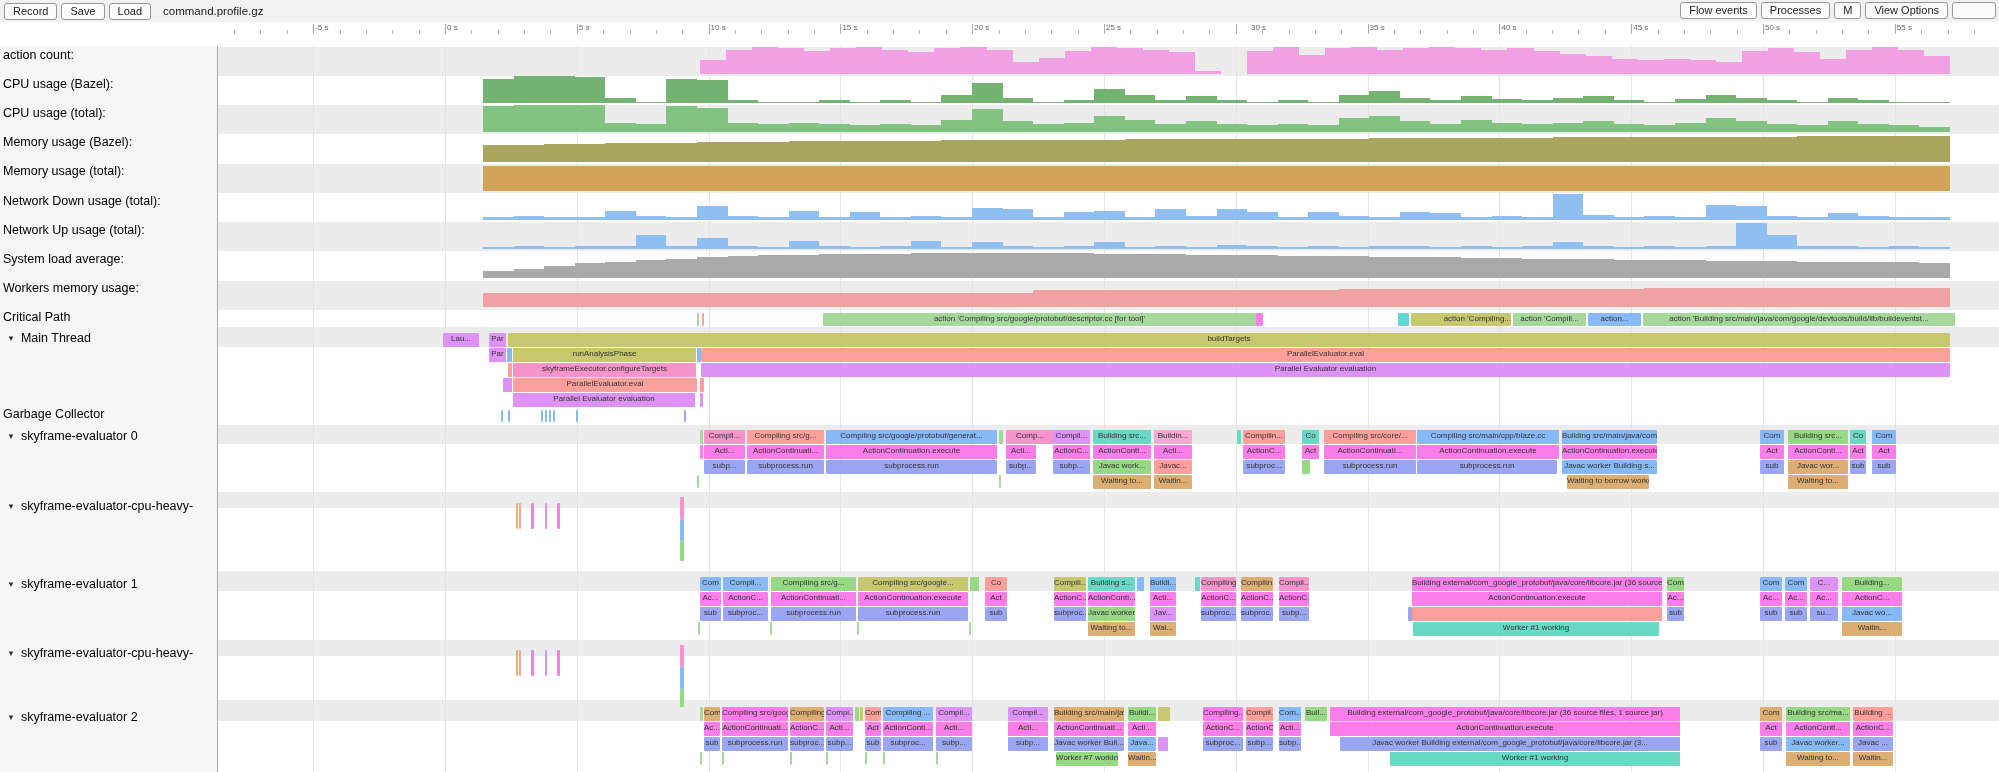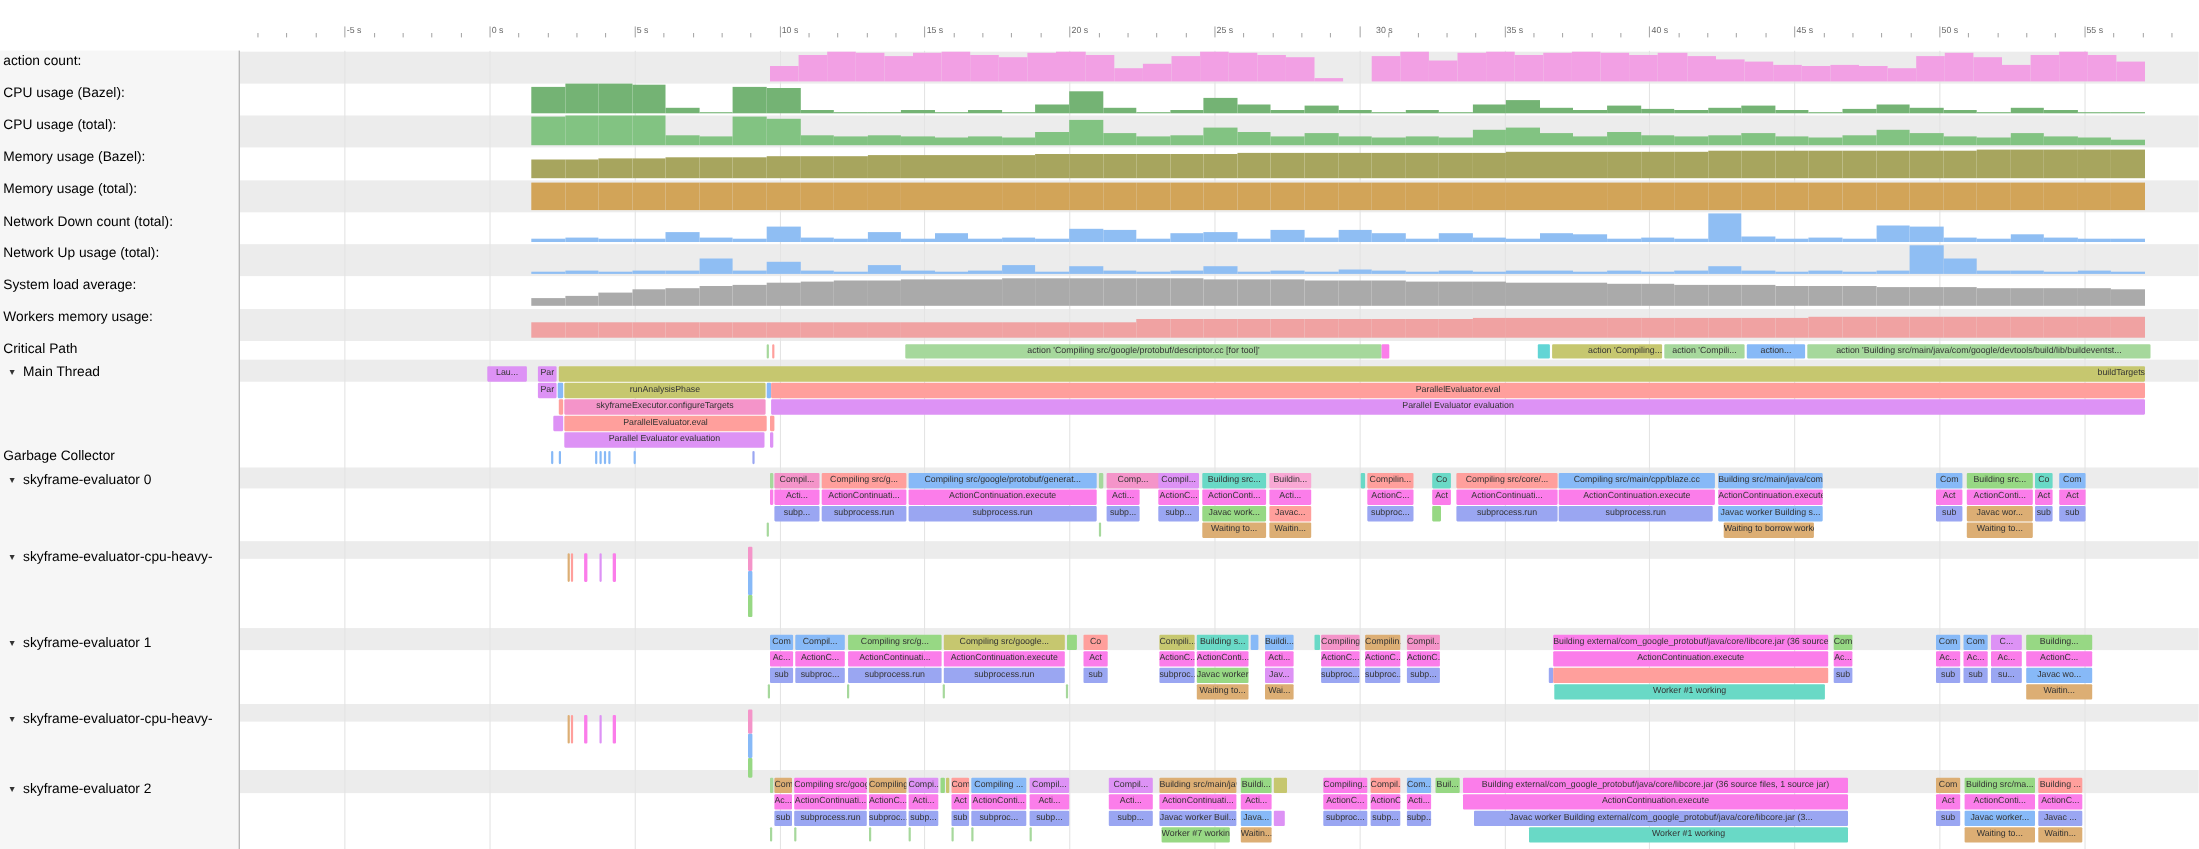--- a/index.html
+++ b/index.html
@@ -33,20 +33,33 @@
   
   #left-panel{position:absolute;left:0;top:46px;width:218px;height:726px;background:#f6f6f6;
               border-right:1px solid #a9a9a9;box-sizing:border-box;}
   .tlabel{position:absolute;left:3px;font-size:12.5px;color:#000;white-space:nowrap;}
   .tlabel .arr{font-size:8px;vertical-align:1px;margin-right:6px;margin-left:4px;color:#333;}
 </style>
 </head>
 <body>
 
 <div id="app">
+  <div id="toolbar">
+    <button class="tb-btn">Record</button>
+    <button class="tb-btn">Save</button>
+    <button class="tb-btn">Load</button>
+    <span id="tb-title">command.profile.gz</span>
+    <div id="tb-right">
+      <button class="tb-btn">Flow events</button>
+      <button class="tb-btn">Processes</button>
+      <button class="tb-btn">M</button>
+      <button class="tb-btn">View Options</button>
+      <button class="tb-btn tb-blank"></button>
+    </div>
+  </div>
 
   <div id="ruler">
       <div class="tickline" style="left: 234.12px; top: 8px; height: 4px;"></div>
       <div class="tickline" style="left: 260.48px; top: 8px; height: 4px;"></div>
       <div class="tickline" style="left: 286.84px; top: 8px; height: 4px;"></div>
       <div class="tickline" style="left: 313.2px; top: 2px; height: 10px;"></div>
       <div class="ruler-lab" style="left: 315.2px;">-5 s</div>
       <div class="tickline" style="left: 339.56px; top: 8px; height: 4px;"></div>
       <div class="tickline" style="left: 365.92px; top: 8px; height: 4px;"></div>
       <div class="tickline" style="left: 392.28px; top: 8px; height: 4px;"></div>
@@ -604,21 +617,21 @@
       <div class="span" style="left: 702px; top: 267px; width: 2px; height: 13px; background: rgb(255, 159, 156);"></div>
       <div class="span" style="left: 823px; top: 267px; width: 433px; height: 13px; background: rgb(166, 216, 156);">action 'Compiling src/google/protobuf/descriptor.cc [for tool]'</div>
       <div class="span" style="left: 1256px; top: 267px; width: 7px; height: 13px; background: rgb(251, 125, 234);"></div>
       <div class="span" style="left: 1398px; top: 267px; width: 11px; height: 13px; background: rgb(98, 213, 213);"></div>
       <div class="span" style="left: 1411px; top: 267px; width: 100px; height: 13px; background: rgb(198, 199, 111); text-align: right;">action 'Compiling...</div>
       <div class="span" style="left: 1513px; top: 267px; width: 73px; height: 13px; background: rgb(166, 216, 156);">action 'Compili...</div>
       <div class="span" style="left: 1588px; top: 267px; width: 53px; height: 13px; background: rgb(135, 185, 247);">action...</div>
       <div class="span" style="left: 1643px; top: 267px; width: 312px; height: 13px; background: rgb(166, 216, 156);">action 'Building src/main/java/com/google/devtools/build/lib/buildeventst...</div>
       <div class="span" style="left: 443px; top: 287px; width: 36px; height: 14px; background: rgb(221, 146, 245);">Lau...</div>
       <div class="span" style="left: 489px; top: 287px; width: 17px; height: 14px; background: rgb(221, 146, 245);">Par</div>
-      <div class="span" style="left: 508px; top: 287px; width: 1442px; height: 14px; background: rgb(198, 199, 111); text-align: right;">buildTargets</div>
+      <div class="span" style="left: 508px; top: 287px; width: 1442px; height: 14px; background: rgb(198, 199, 111);">buildTargets</div>
       <div class="span" style="left: 489px; top: 302px; width: 17px; height: 14px; background: rgb(221, 146, 245);">Par</div>
       <div class="span" style="left: 507px; top: 302px; width: 5px; height: 14px; background: rgb(135, 185, 247);"></div>
       <div class="span" style="left: 513px; top: 302px; width: 183px; height: 14px; background: rgb(198, 199, 111);">runAnalysisPhase</div>
       <div class="span" style="left: 697px; top: 302px; width: 4px; height: 14px; background: rgb(135, 185, 247);"></div>
       <div class="span" style="left: 701px; top: 302px; width: 1249px; height: 14px; background: rgb(255, 159, 156);">ParallelEvaluator.eval</div>
       <div class="span" style="left: 508px; top: 317px; width: 4px; height: 14px; background: rgb(255, 159, 156);"></div>
       <div class="span" style="left: 513px; top: 317px; width: 183px; height: 14px; background: rgb(244, 148, 201);">skyframeExecutor.configureTargets</div>
       <div class="span" style="left: 701px; top: 317px; width: 1249px; height: 14px; background: rgb(221, 146, 245);">Parallel Evaluator evaluation</div>
       <div class="span" style="left: 503px; top: 332px; width: 9px; height: 14px; background: rgb(221, 146, 245);"></div>
       <div class="span" style="left: 513px; top: 332px; width: 184px; height: 14px; background: rgb(255, 159, 156);">ParallelEvaluator.eval</div>
@@ -840,21 +853,21 @@
       <div class="span" style="left: 883px; top: 706px; width: 2px; height: 13px; background: rgb(166, 216, 156);"></div>
       <div class="span" style="left: 936px; top: 706px; width: 2px; height: 13px; background: rgb(166, 216, 156);"></div>
     </div>
 
   <div id="left-panel">
       <div class="tlabel" style="top: 2px;"><span>action count:</span></div>
       <div class="tlabel" style="top: 31px;"><span>CPU usage (Bazel):</span></div>
       <div class="tlabel" style="top: 60px;"><span>CPU usage (total):</span></div>
       <div class="tlabel" style="top: 89px;"><span>Memory usage (Bazel):</span></div>
       <div class="tlabel" style="top: 118px;"><span>Memory usage (total):</span></div>
-      <div class="tlabel" style="top: 148px;"><span>Network Down count (total):</span></div>
+      <div class="tlabel" style="top: 148px;"><span>Network Down usage (total):</span></div>
       <div class="tlabel" style="top: 177px;"><span>Network Up usage (total):</span></div>
       <div class="tlabel" style="top: 206px;"><span>System load average:</span></div>
       <div class="tlabel" style="top: 235px;"><span>Workers memory usage:</span></div>
       <div class="tlabel" style="top: 264px;"><span>Critical Path</span></div>
       <div class="tlabel" style="top: 285px;"><span class="arr">▼</span><span>Main Thread</span></div>
       <div class="tlabel" style="top: 361px;"><span>Garbage Collector</span></div>
       <div class="tlabel" style="top: 383px;"><span class="arr">▼</span><span>skyframe-evaluator 0</span></div>
       <div class="tlabel" style="top: 453px;"><span class="arr">▼</span><span>skyframe-evaluator-cpu-heavy-</span></div>
       <div class="tlabel" style="top: 531px;"><span class="arr">▼</span><span>skyframe-evaluator 1</span></div>
       <div class="tlabel" style="top: 600px;"><span class="arr">▼</span><span>skyframe-evaluator-cpu-heavy-</span></div>

